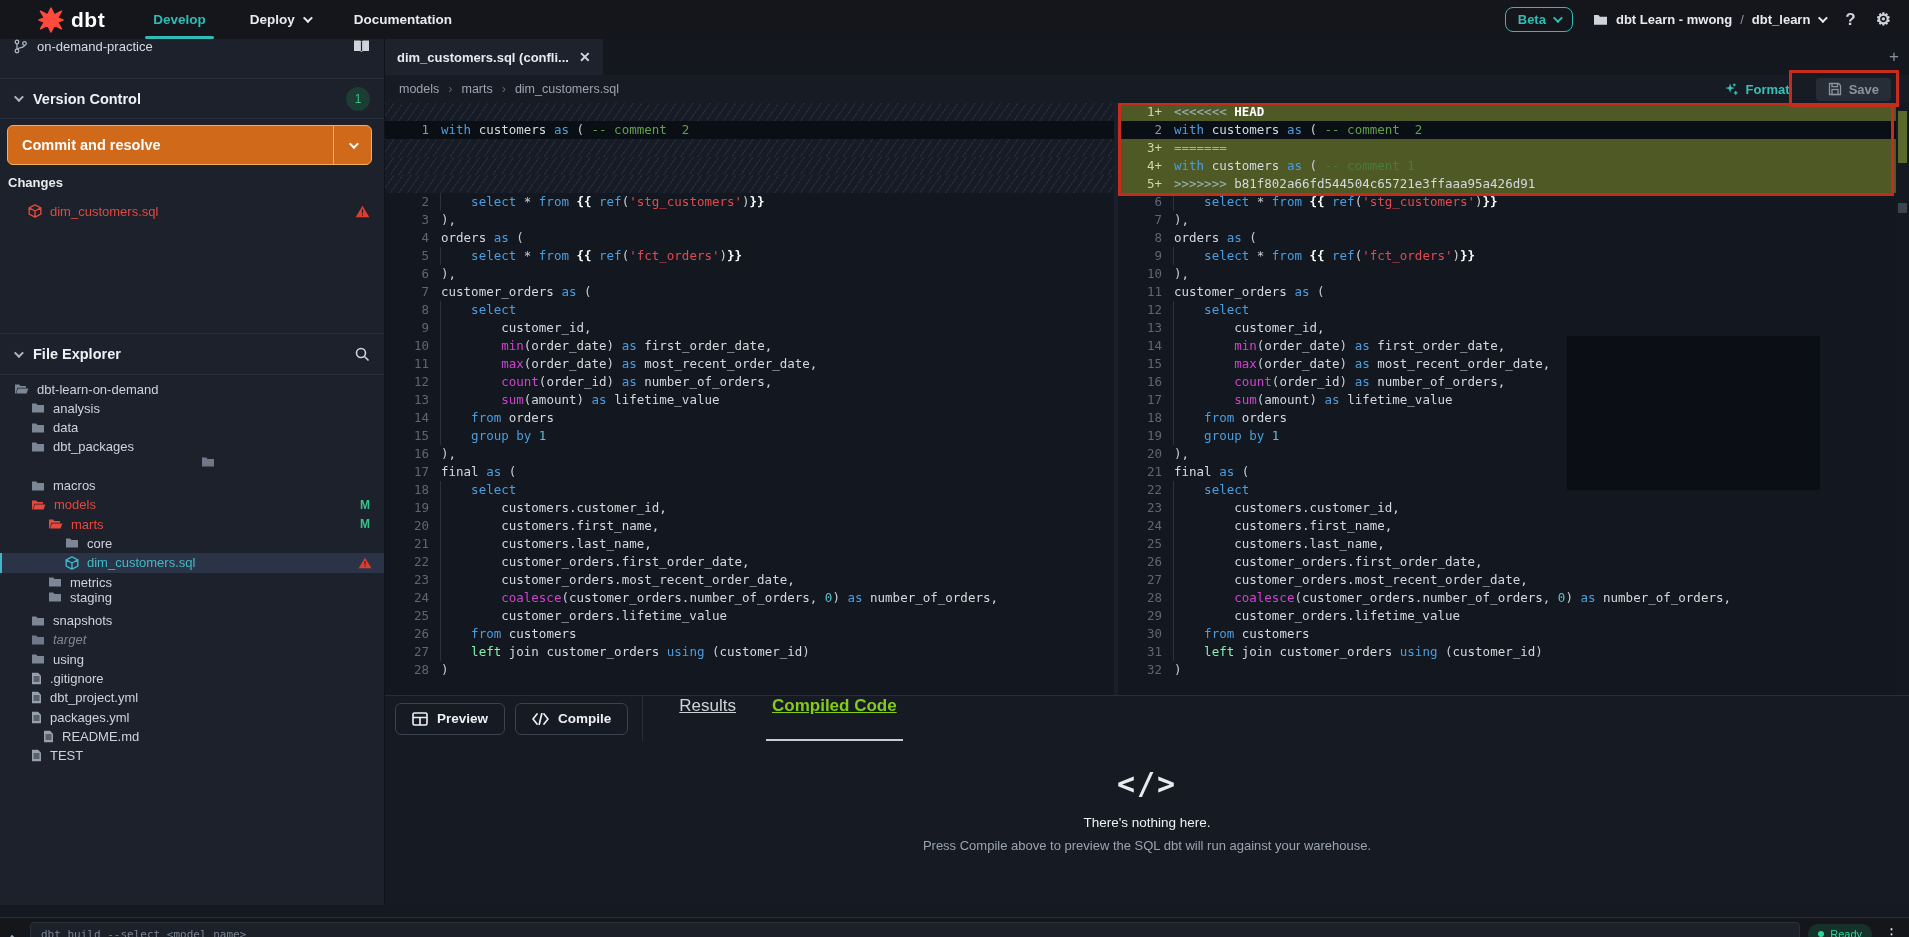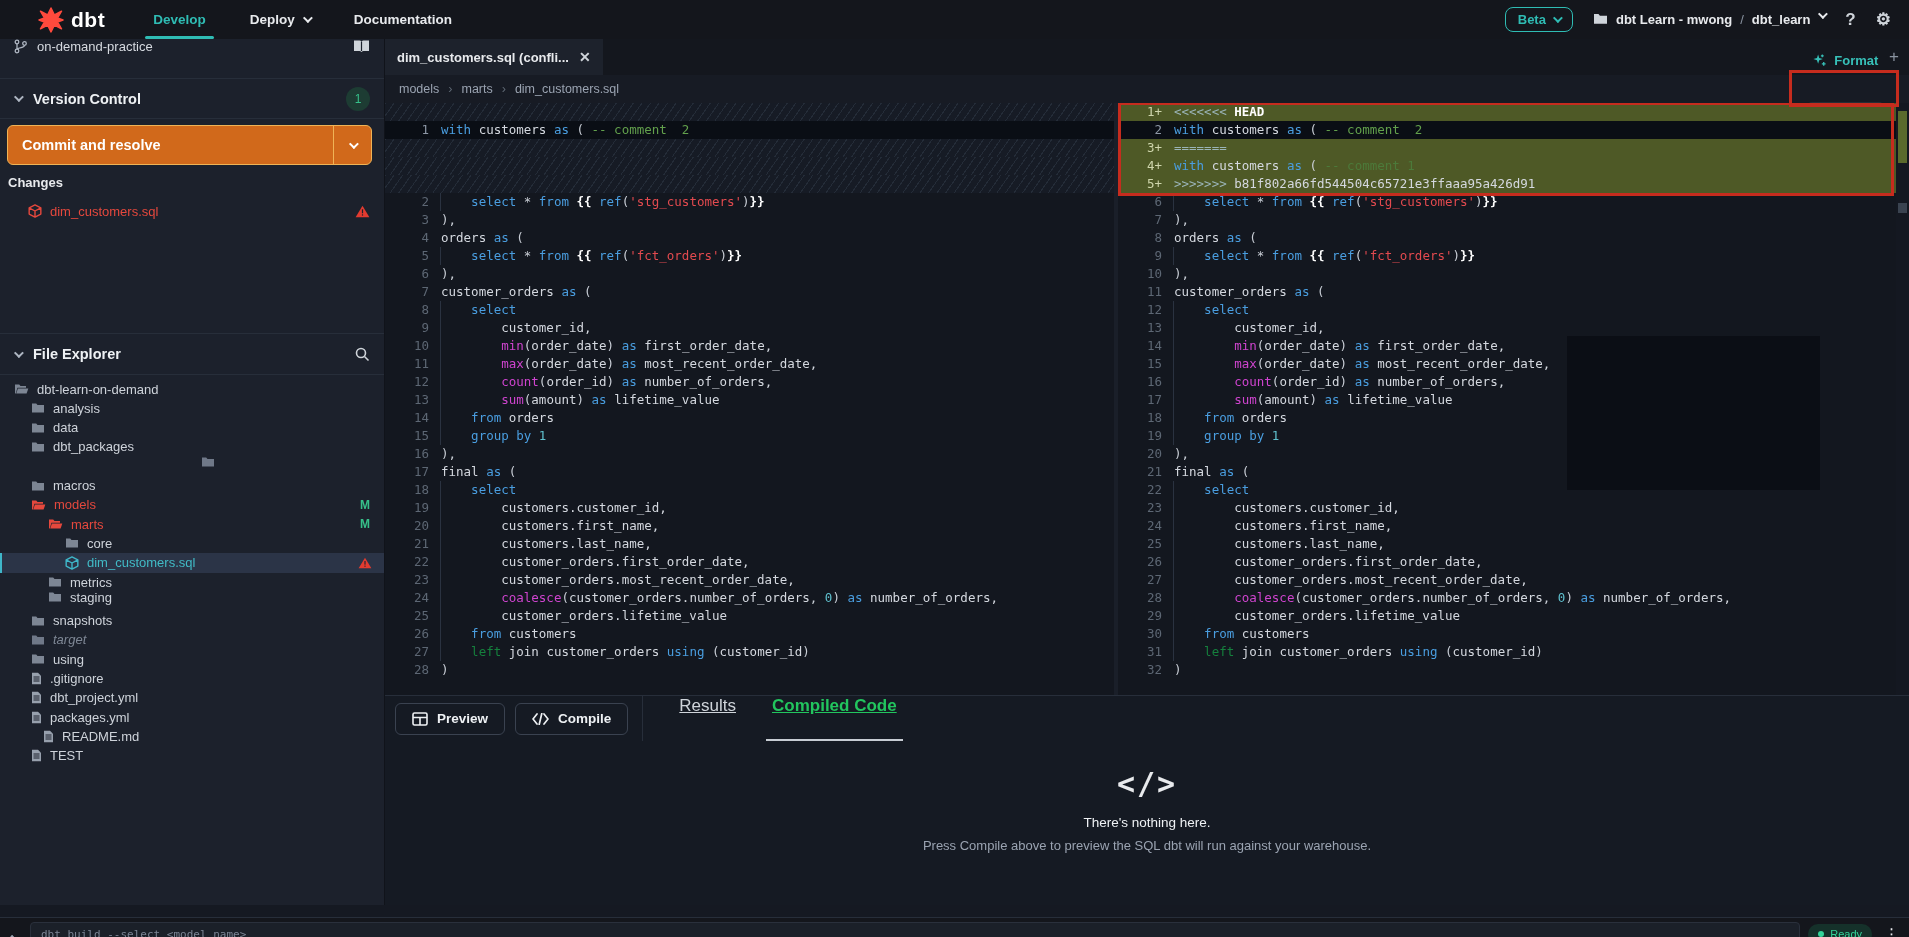--- a/index.html
+++ b/index.html
@@ -13,21 +13,21 @@
   .brand { display:flex; align-items:center; gap:7px; padding:0 26px 0 38px; }
   .brand-text { font-size:21px; font-weight:bold; letter-spacing:.5px; color:#fff; }
   .nav-item { position:relative; height:39px; display:flex; align-items:center;
     padding:0 22px; font-size:13.5px; font-weight:bold; color:#e8eaed; cursor:pointer; }
   .nav-item.active { color:#2fbcb4; }
   .nav-item.active::after { content:""; position:absolute; left:14px; right:14px; bottom:0;
     height:3px; background:#2fbcb4; border-radius:2px; }
   .nav-right { margin-left:auto; display:flex; align-items:center; gap:20px; padding-right:18px; }
   .beta-btn { display:flex; align-items:center; gap:7px; border:1.5px solid #2fbcb4;
     border-radius:8px; padding:4px 12px; color:#2fbcb4; font-size:13px; font-weight:bold; cursor:pointer;}
-  .acct { display:flex; gap:8px; font-size:13px; font-weight:bold; color:#e8eaed; }
+  .acct { display:flex; align-items:center; gap:8px; font-size:13px; font-weight:bold; color:#e8eaed; }
   .acct .sep { color:#8a93a0; font-weight:normal; }
   .chev { display:inline-block; width:7px; height:7px; border-right:2px solid currentColor;
     border-bottom:2px solid currentColor; transform:rotate(45deg) translateY(-2px); }
   .chev-up { transform:rotate(225deg) translateY(-2px); }
   .icon-btn { color:#cfd4da; font-size:17px; font-weight:bold; cursor:pointer; }
 
   
   .sidebar { position:absolute; left:0; top:39px; width:385px; height:866px;
     background:#1c212c; border-right:1px solid #10131a; }
   .branch-row { height:40px; display:flex; align-items:flex-start; gap:10px; padding:0 14px;
@@ -68,21 +68,21 @@
   .tabbar { position:absolute; left:0; top:0; right:0; height:36px; background:#14171e;
     display:flex; align-items:stretch; }
   .tab { width:218px; background:#1d222c; display:flex; align-items:center; gap:10px;
     padding:0 12px; font-size:13px; font-weight:bold; color:#e8eaed; cursor:pointer; }
   .tab .close { color:#cfd4da; font-size:14px; cursor:pointer; }
   .tab-plus { margin-left:auto; width:30px; display:flex; align-items:center; justify-content:center;
     color:#8a93a0; font-size:17px; cursor:pointer; }
   .crumb-row { position:absolute; left:0; right:0; top:36px; height:28px; background:#171b24;
     display:flex; align-items:center; padding:0 0 0 14px; font-size:12.5px; color:#9aa3b1; }
   .crumb-sep { margin:0 9px; color:#5f6974; }
-  .crumb-actions { margin-left:auto; display:flex; align-items:center; gap:34px; padding-right:26px;flex-direction:column; }
+  .crumb-actions { margin-left:auto; display:flex; align-items:center; gap:26px; padding-right:18px; }
   .format-btn { display:flex; align-items:center; gap:7px; color:#37c0b8; font-size:13px;
     font-weight:bold; cursor:pointer; }
   .save-btn { display:flex; align-items:center; gap:7px; color:#8b939e; font-size:13px;
     font-weight:bold; background:#272d37; border-radius:4px; padding:4px 12px; cursor:pointer; }
   .save-annotation { position:absolute; right:10px; top:-5px; width:110px; height:37px;
     border:3px solid #c62c1e; z-index:30; pointer-events:none; }
 
   
   .editor { position:absolute; left:0; right:0; top:64px; height:592px; background:#13171f; }
   .pane { position:absolute; top:0; bottom:0; overflow:hidden;
@@ -95,40 +95,40 @@
   .crow.add { background:#4e5926; }
   .crow.hatch { background:repeating-linear-gradient(125deg,#242c38 0px,#242c38 1px,#161b25 1px,#161b25 7px); }
   .gut { position:absolute; left:0; width:44px; text-align:right; color:#5d6774; }
   .crow.cur .gut { color:#8d97a5; }
   .crow.add .gut { color:#cfd6ac; }
   .ctext { position:absolute; left:56px; right:0; }
   .guide { position:absolute; left:-1px; top:0; bottom:0; width:1px; background:#2a3240; }
   .tk-k { color:#4a9ee0; } .tk-i { color:#d4d8df; } .tk-p { color:#c9ced6; }
   .tk-s { color:#e34a4f; } .tk-c { color:#62a04c; } .tk-cd { color:#4c7a3a; }
   .tk-f { color:#cf44cf; } .tk-n { color:#5fc0ce; } .tk-m { color:#9ab4b8; }
-  .tk-b { color:#ffffff; font-weight:bold; } .tk-d { color:#15803d; }
+  .tk-b { color:#ffffff; font-weight:bold; } .tk-d { color:#86efac; }
   .conflict-annotation { position:absolute; left:0; right:2px; top:-1px; height:94px;
     border:3px solid #c62c1e; z-index:20; pointer-events:none; }
   .dark-overlay { position:absolute; left:1182px; top:233px; width:253px; height:154px;
     background:rgba(5,8,12,0.55); z-index:5; }
   .ruler { position:absolute; right:0; top:0; bottom:0; width:13px; background:#141821; }
   .ruler .mark-add { position:absolute; left:2px; right:2px; top:8px; height:52px; background:#5a6a2c; }
   .ruler .mark-gray { position:absolute; left:2px; right:2px; top:100px; height:10px; background:#3a4350; }
 
   
   .bottom-panel { position:absolute; left:0; right:0; top:656px; bottom:0; background:#151a23;
     border-top:1px solid #272e3a; }
   .bp-header { position:absolute; left:0; right:0; top:0; height:45px; display:flex; align-items:center; }
   .bp-btn { display:flex; align-items:center; gap:9px; border:1px solid #3a4250; border-radius:6px;
     height:32px; padding:0 16px; margin-left:10px; font-size:13.5px; font-weight:bold;
     color:#eef1f4; cursor:pointer; }
   .bp-divider { width:1px; height:45px; background:#272e3a; margin-left:14px; }
   .bp-tab { position:relative; height:45px; display:flex; align-items:flex-start; padding:0 18px;
     font-size:17px; color:#cfd4da; cursor:pointer;text-decoration:underline; }
-  .bp-tab.active { color:#22c55e; font-weight:bold; }
+  .bp-tab.active { color:#84cc16; font-weight:bold; }
   .bp-tab.active::after { content:""; position:absolute; left:12px; right:12px; bottom:0;
     height:2px; background:#c7ccd3; }
   .bp-empty { position:absolute; left:0; right:0; top:70px; text-align:center; }
   .empty-icon { font-family:"DejaVu Sans Mono", monospace; font-size:30px; font-weight:bold;
     color:#e8eaed; letter-spacing:2px; }
   .empty-title { margin-top:14px; font-size:13.5px; font-weight:normal; color:#eef1f4; }
   .empty-sub { margin-top:8px; font-size:13px; color:#9aa3b1; }
 
   
   .commandbar { position:absolute; left:0; bottom:0; width:1909px; height:20px; background:#14161c;

